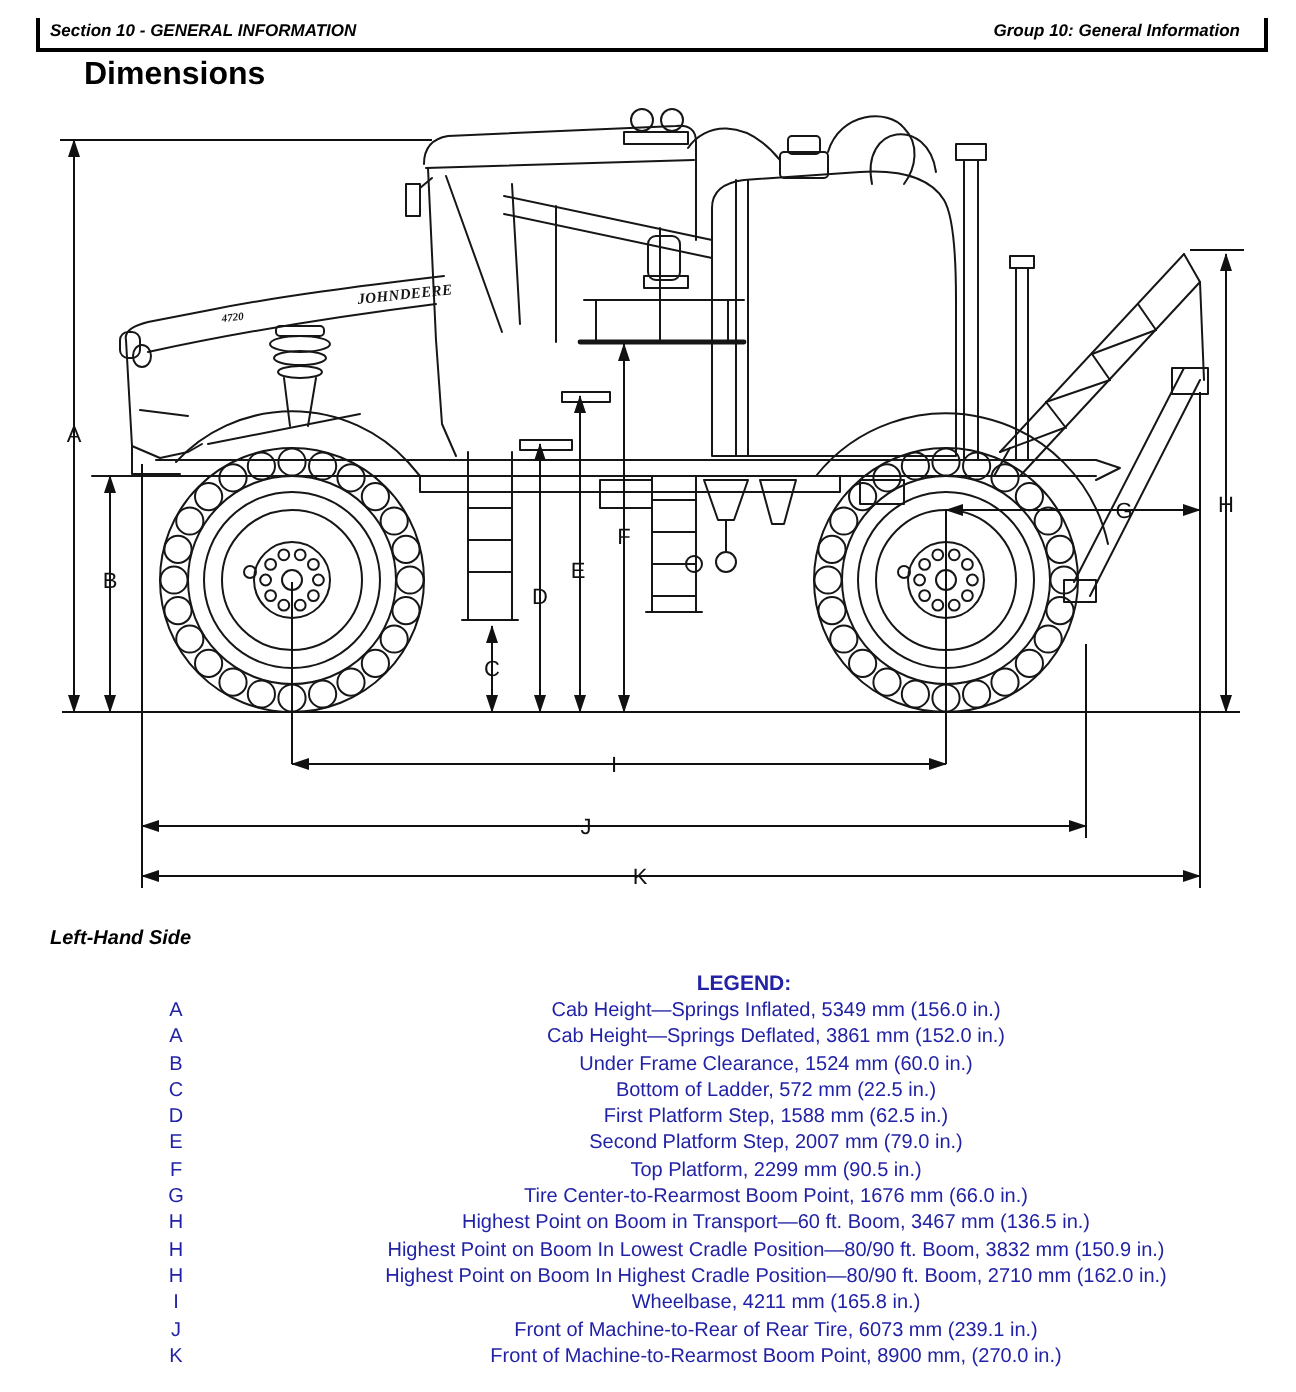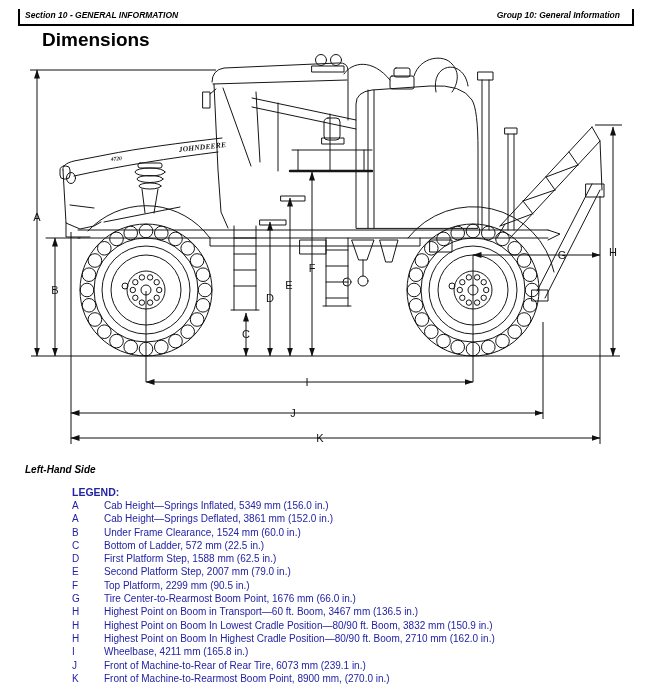--- a/index.html
+++ b/index.html
@@ -1,28 +1,28 @@
 <!DOCTYPE html>
 <html><head>
 <meta charset="utf-8">
 <style>
   html,body{margin:0;padding:0;background:#ffffff;}
   .page{
     position:relative;width:648px;height:696px;background:#ffffff;overflow:hidden;
-    font-family:"Liberation Sans",sans-serif;color:#000;
+    font-family:"Liberation Sans",sans-serif;color:#000;text-align:center;
   }
   
   .hdr-tick{position:absolute;top:9px;width:0;height:17px;border-left:2px solid #000;}
   .hdr-tick.left{left:18px;}
   .hdr-tick.right{left:632px;}
   .hdr-rule{position:absolute;top:24px;left:18px;width:616px;border-top:2px solid #000;}
   .hdr-text{position:absolute;top:10px;font-size:8.5px;font-weight:bold;font-style:italic;white-space:nowrap;}
   .hdr-left{left:25px;}
   .hdr-right{right:28px;}
-  .page-title{position:absolute;left:42px;top:29px;font-size:19px;font-weight:bold;}
+  .page-title{position:absolute;left:42px;top:29px;font-size:16px;font-weight:bold;}
   
   .drawing{position:absolute;left:0;top:0;width:648px;height:460px;}
   .drawing svg{display:block;}
   .ln{stroke:#161616;stroke-width:1;fill:none;stroke-linecap:round;stroke-linejoin:round;}
   .thick{stroke-width:2.4;}
   .dim{stroke:#111;stroke-width:1;fill:none;}
   .callout circle{fill:#fff;stroke:#111;stroke-width:1.2;}
   .callout text{font:11px "Liberation Sans",sans-serif;fill:#111;text-anchor:middle;}
   .hoodtext{font-style:italic;font-weight:bold;fill:#161616;font-family:"Liberation Serif",serif;}
   #wheel-front circle,#wheel-rear circle{fill:none;stroke:#161616;stroke-width:1;}

